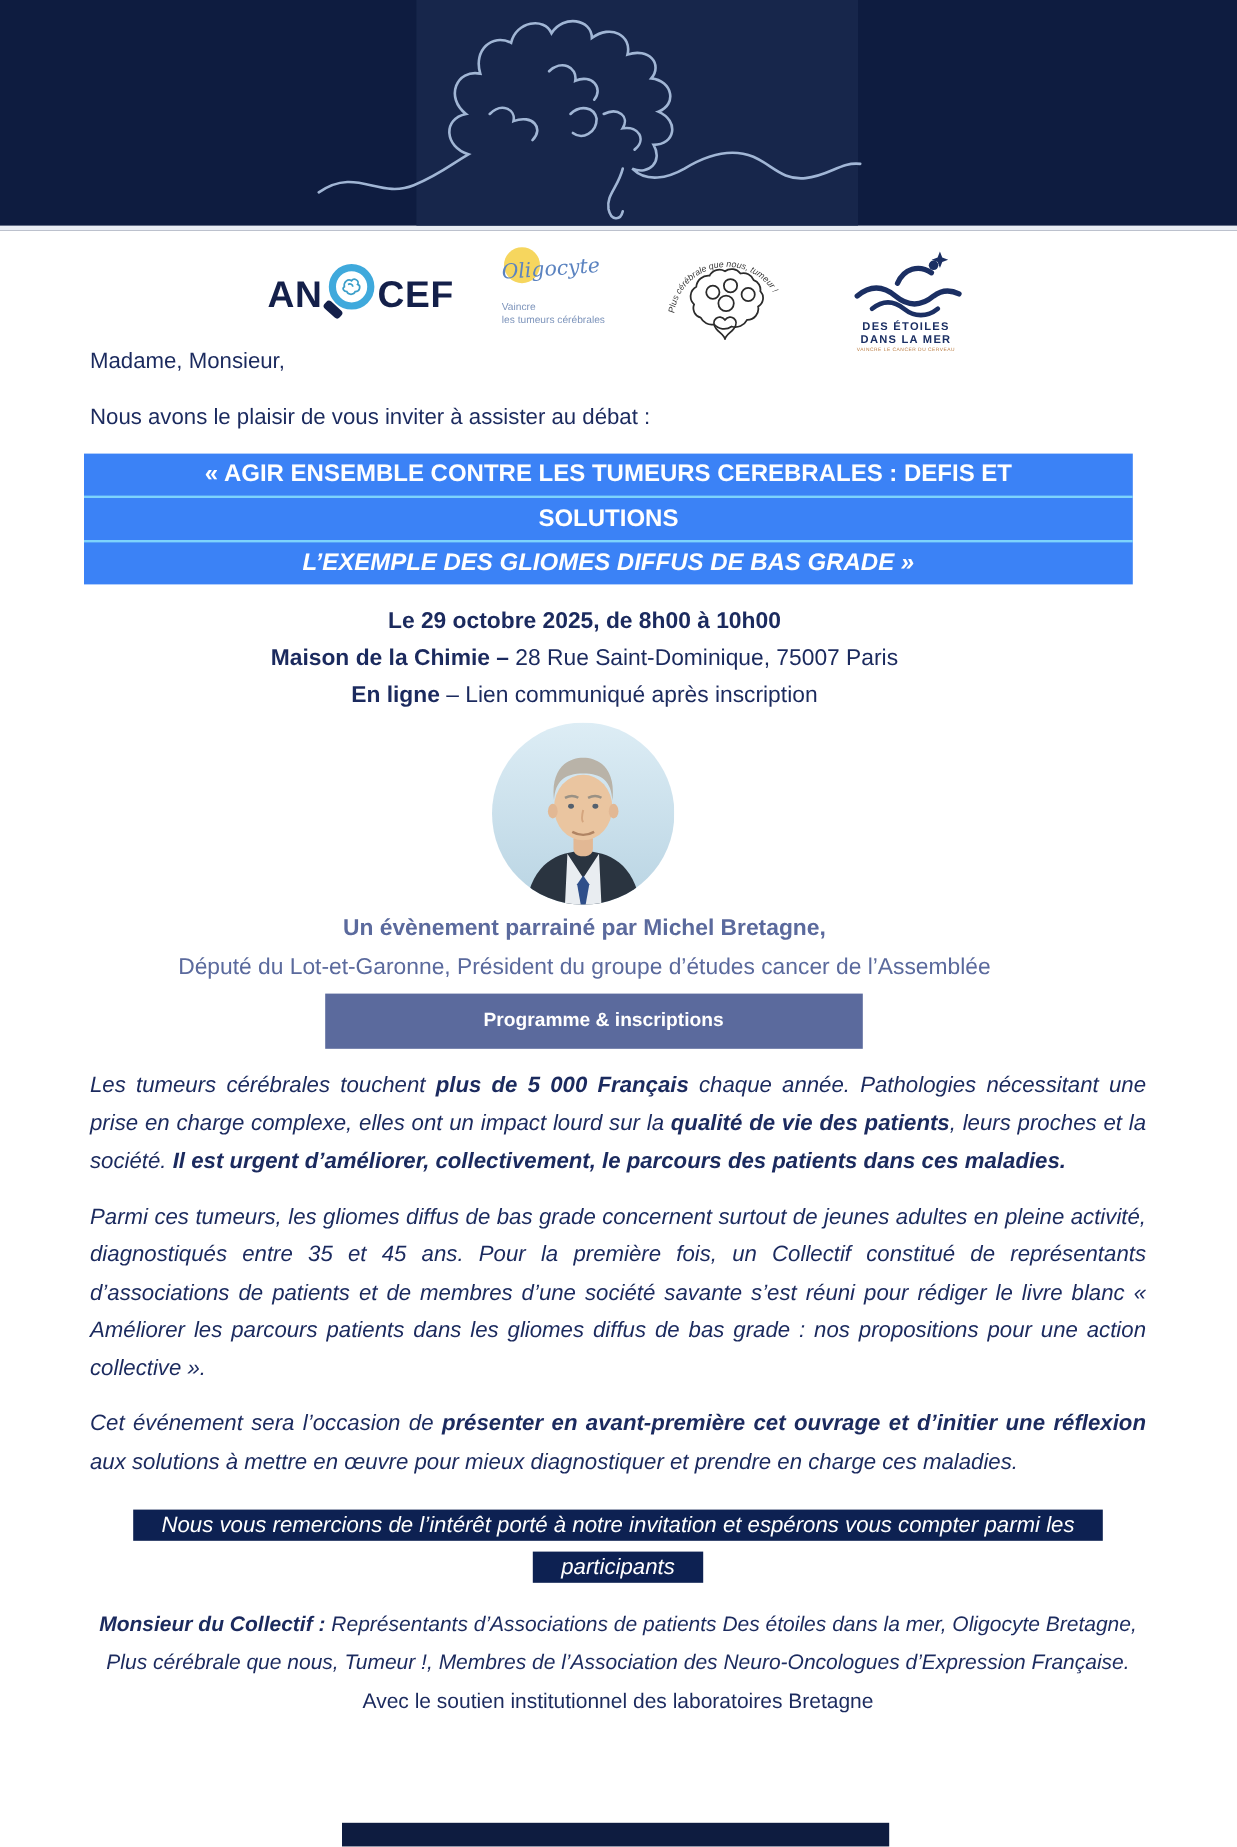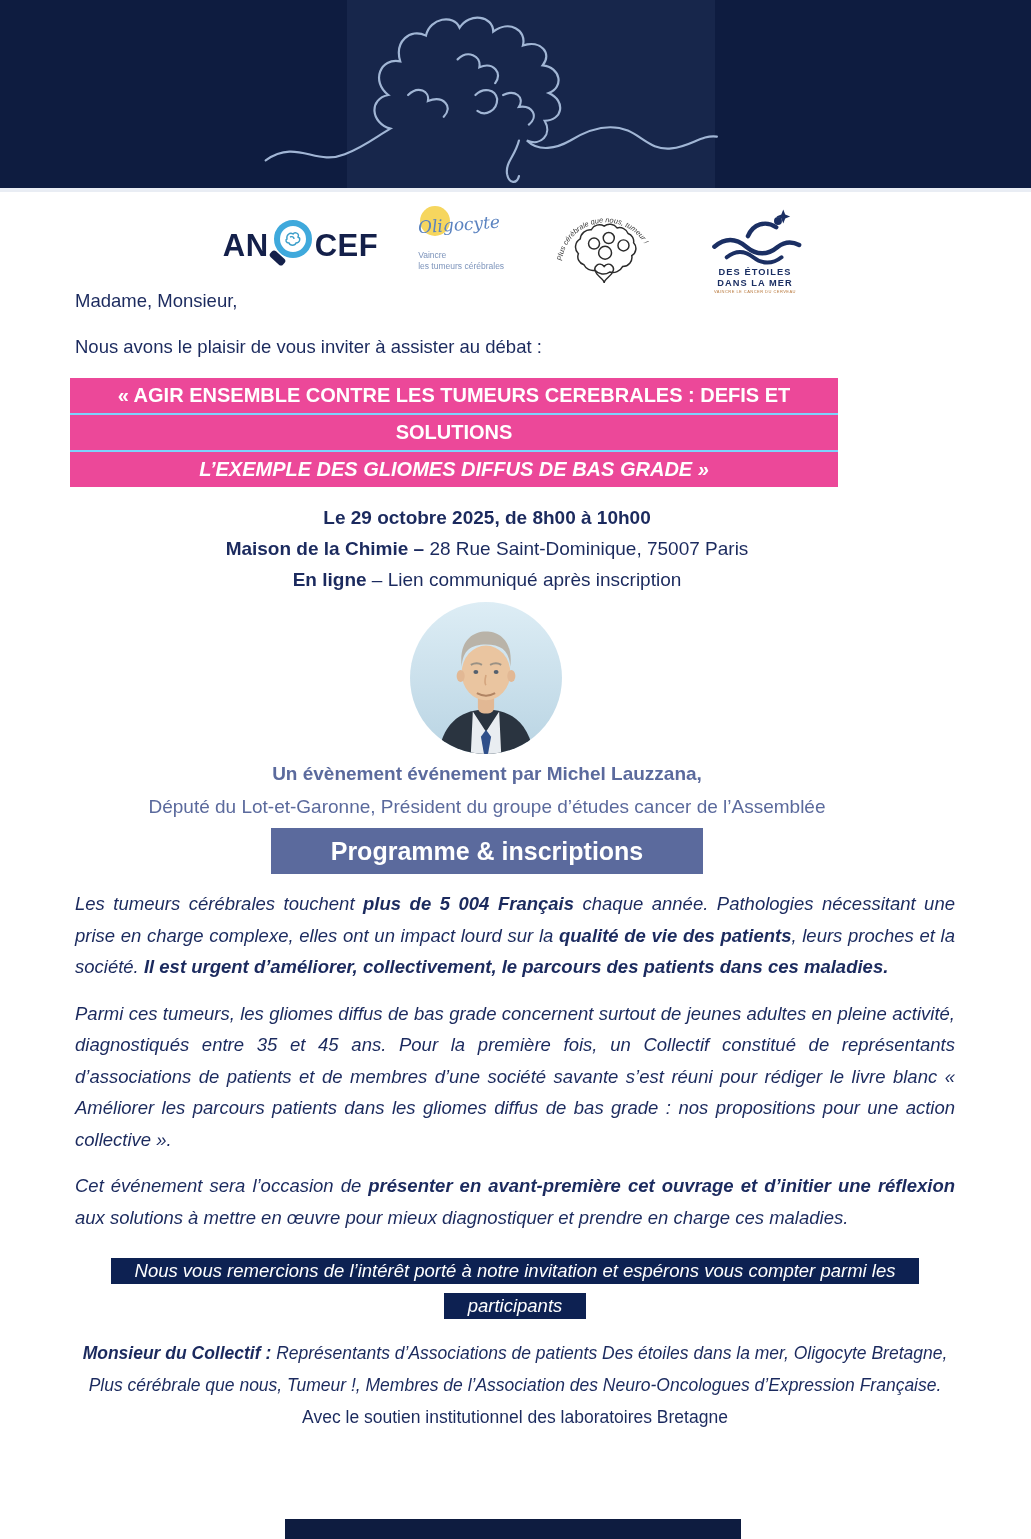--- a/index.html
+++ b/index.html
@@ -24,35 +24,35 @@
   .oligo-circle{position:absolute;left:6px;top:0;width:30px;height:30px;border-radius:50%;background:#f6d65e;}
   .oligo-name{position:absolute;left:4px;top:8px;width:96px;font-family:"DejaVu Serif", serif;font-style:italic;font-size:17px;color:#5b83c0;transform:rotate(-4deg);}
   .oligo-tag{position:absolute;left:4px;top:44px;font-size:8.5px;line-height:11px;color:#7d94bb;}
   .logo-doodle{width:120px;height:92px;margin-top:-2px;}
   .logo-etoiles{width:106px;height:92px;}
 
   
   .greeting{position:absolute;top:290px;left:75px;font-size:18.5px;}
   .intro{position:absolute;top:336px;left:75px;font-size:18.5px;}
 
-  .title-banner{position:absolute;top:378px;left:70px;width:768px;background:#ec4899;text-align:center;}
+  .title-banner{position:absolute;top:378px;left:70px;width:874px;background:#3b82f6;text-align:center;}
   .title-line{color:#ffffff;font-weight:bold;font-size:20px;line-height:21px;padding:7px 12px;}
   .title-line + .title-line{border-top:2px solid #7dd3fc;}
   .title-line.it{font-style:italic;}
 
   .dates{position:absolute;top:502px;left:70px;width:834px;text-align:center;font-size:19px;line-height:31px;color:#1b2a5e;}
   .dates .b{font-weight:bold;}
 
   .photo-wrap{position:absolute;top:602px;left:410px;width:152px;height:152px;}
 
   .patron{position:absolute;top:757px;left:70px;width:834px;text-align:center;color:#5b6a9d;font-size:19px;line-height:33px;}
   .patron .l1{font-weight:bold;}
 
   .cta{position:absolute;top:828px;left:271px;width:432px;height:46px;background:#5b6a9d;color:#fff;
-       display:flex;align-items:center;justify-content:center;font-weight:bold;font-size:25px;cursor:pointer;}
+       display:flex;align-items:center;justify-content:center;font-weight:bold;font-size:16px;cursor:pointer;padding-left:16px;}
 
   .flow{position:absolute;top:888px;left:75px;width:880px;}
   .para{font-style:italic;font-size:18.5px;line-height:31.5px;text-align:justify;color:#1b2a5e;margin:0 0 15px 0;}
   .para b{font-weight:bold;}
 
   .thanks{margin:20px 0 14px 0;text-align:center;font-style:italic;font-size:18.5px;line-height:35px;}
   .thanks span{background:#0d2152;color:#ffffff;padding:2px 24px 3px;box-decoration-break:clone;-webkit-box-decoration-break:clone;}
 
   .collective{margin:0 -5px 6px -5px;text-align:center;font-style:italic;font-size:17.5px;line-height:32px;color:#1b2a5e;}
   .collective b{font-weight:bold;}
@@ -185,28 +185,28 @@
         <path d="M60,62 q6,-3 11,0 M79,62 q6,-3 11,0" stroke="#9a9184" stroke-width="2" fill="none"></path>
         <ellipse cx="65" cy="69" rx="2.4" ry="2" fill="#54606e"></ellipse>
         <ellipse cx="85" cy="69" rx="2.4" ry="2" fill="#54606e"></ellipse>
         <path d="M75,72 q-2,8 0,10" stroke="#d4a57e" stroke-width="1.6" fill="none"></path>
         <path d="M66,90 q9,5 18,0" stroke="#b08463" stroke-width="2" fill="none"></path>
       </g>
     </svg>
   </div>
 
   <div class="patron">
-    <div class="l1">Un évènement événement par Michel Lauzzana,</div>
+    <div class="l1">Un évènement parrainé par Michel Bretagne,</div>
     <div>Député du Lot-et-Garonne, Président du groupe d’études cancer de l’Assemblée</div>
   </div>
 
   <div class="cta" role="button">Programme &amp; inscriptions</div>
 
   <div class="flow">
-    <p class="para"><span>Les tumeurs cérébrales touchent </span><b>plus de 5 004 Français</b><span> chaque année. Pathologies nécessitant une prise en charge complexe, elles ont un impact lourd sur la </span><b>qualité de vie des patients</b><span>, leurs proches et la société. </span><b>Il est urgent d’améliorer, collectivement, le parcours des patients dans ces maladies.</b></p>
+    <p class="para"><span>Les tumeurs cérébrales touchent </span><b>plus de 5 000 Français</b><span> chaque année. Pathologies nécessitant une prise en charge complexe, elles ont un impact lourd sur la </span><b>qualité de vie des patients</b><span>, leurs proches et la société. </span><b>Il est urgent d’améliorer, collectivement, le parcours des patients dans ces maladies.</b></p>
     <p class="para">Parmi ces tumeurs, les gliomes diffus de bas grade concernent surtout de jeunes adultes en pleine activité, diagnostiqués entre 35 et 45 ans. Pour la première fois, un Collectif constitué de représentants d’associations de patients et de membres d’une société savante s’est réuni pour rédiger le livre blanc « Améliorer les parcours patients dans les gliomes diffus de bas grade : nos propositions pour une action collective ».</p>
     <p class="para"><span>Cet événement sera l’occasion de </span><b>présenter en avant-première cet ouvrage et d’initier une réflexion</b><span> aux solutions à mettre en œuvre pour mieux diagnostiquer et prendre en charge ces maladies.</span></p>
     <div class="thanks"><span>Nous vous remercions de l’intérêt porté à notre invitation et espérons vous compter parmi les participants</span></div>
     <div class="collective"><b>Monsieur du Collectif : </b><span>Représentants d’Associations de patients Des étoiles dans la mer, Oligocyte Bretagne, Plus cérébrale que nous, Tumeur !, Membres de l’Association des Neuro-Oncologues d’Expression Française.</span></div>
     <div class="support">Avec le soutien institutionnel des laboratoires Bretagne</div>
   </div>
 
   <div class="footer-bar"></div>
 
 </div>

